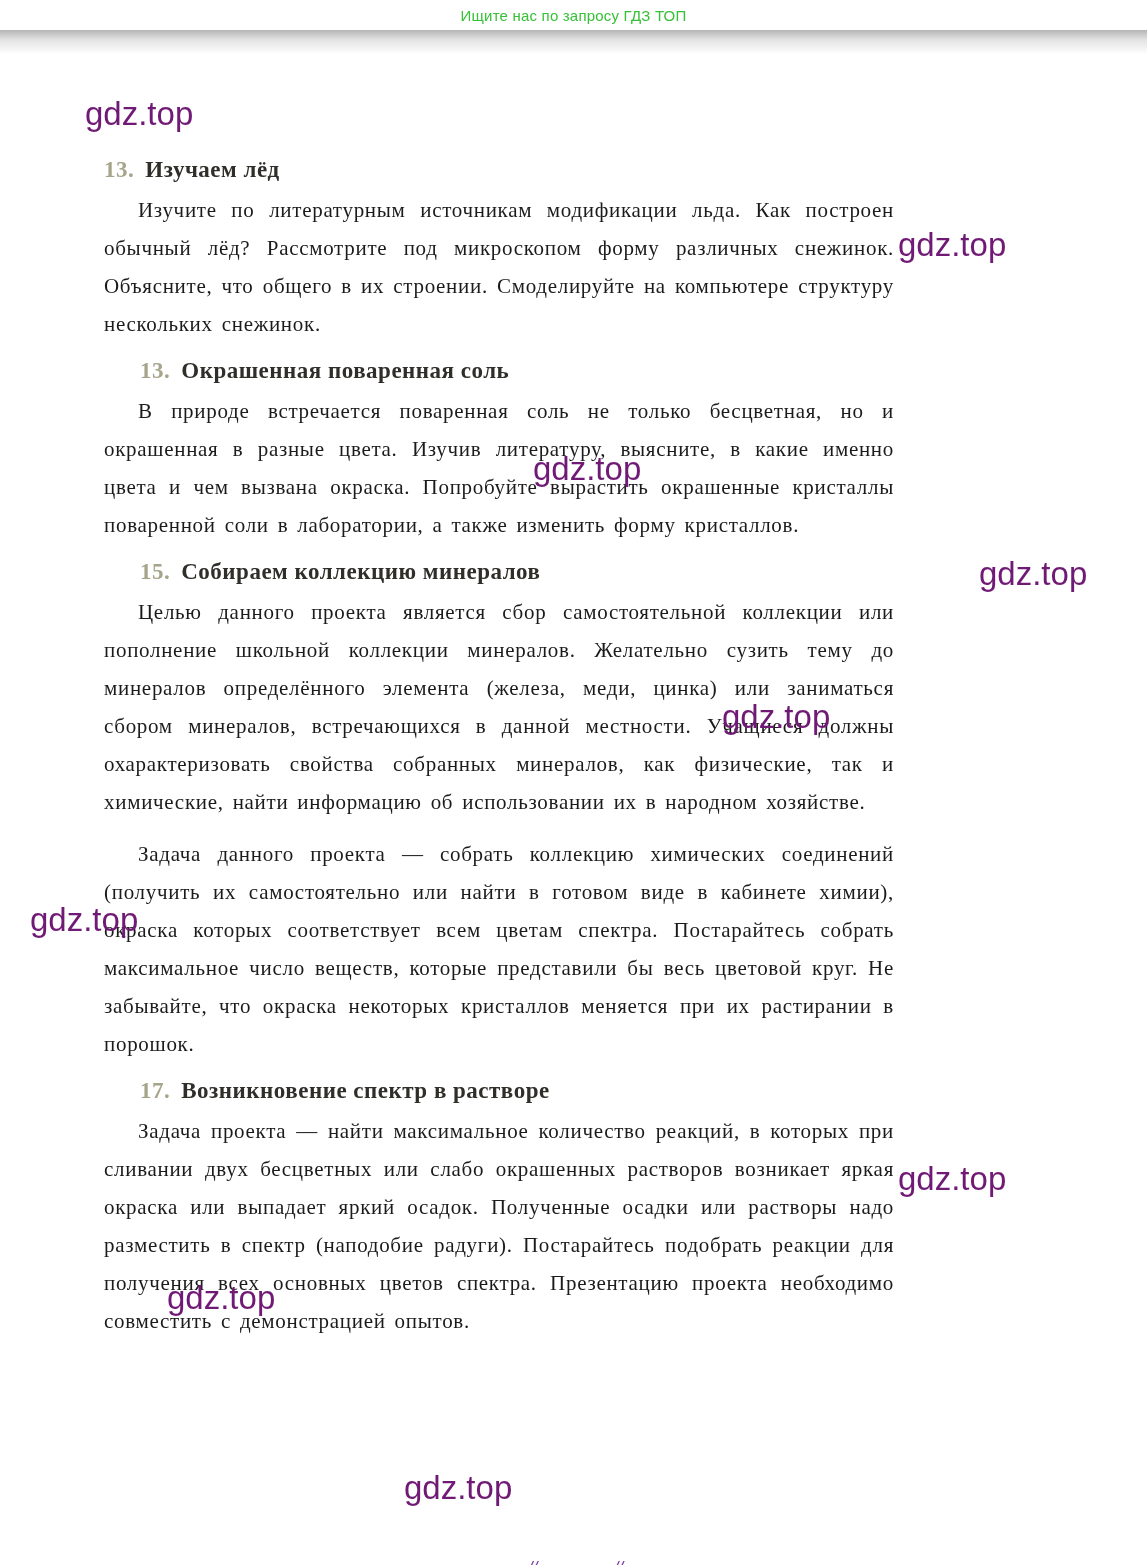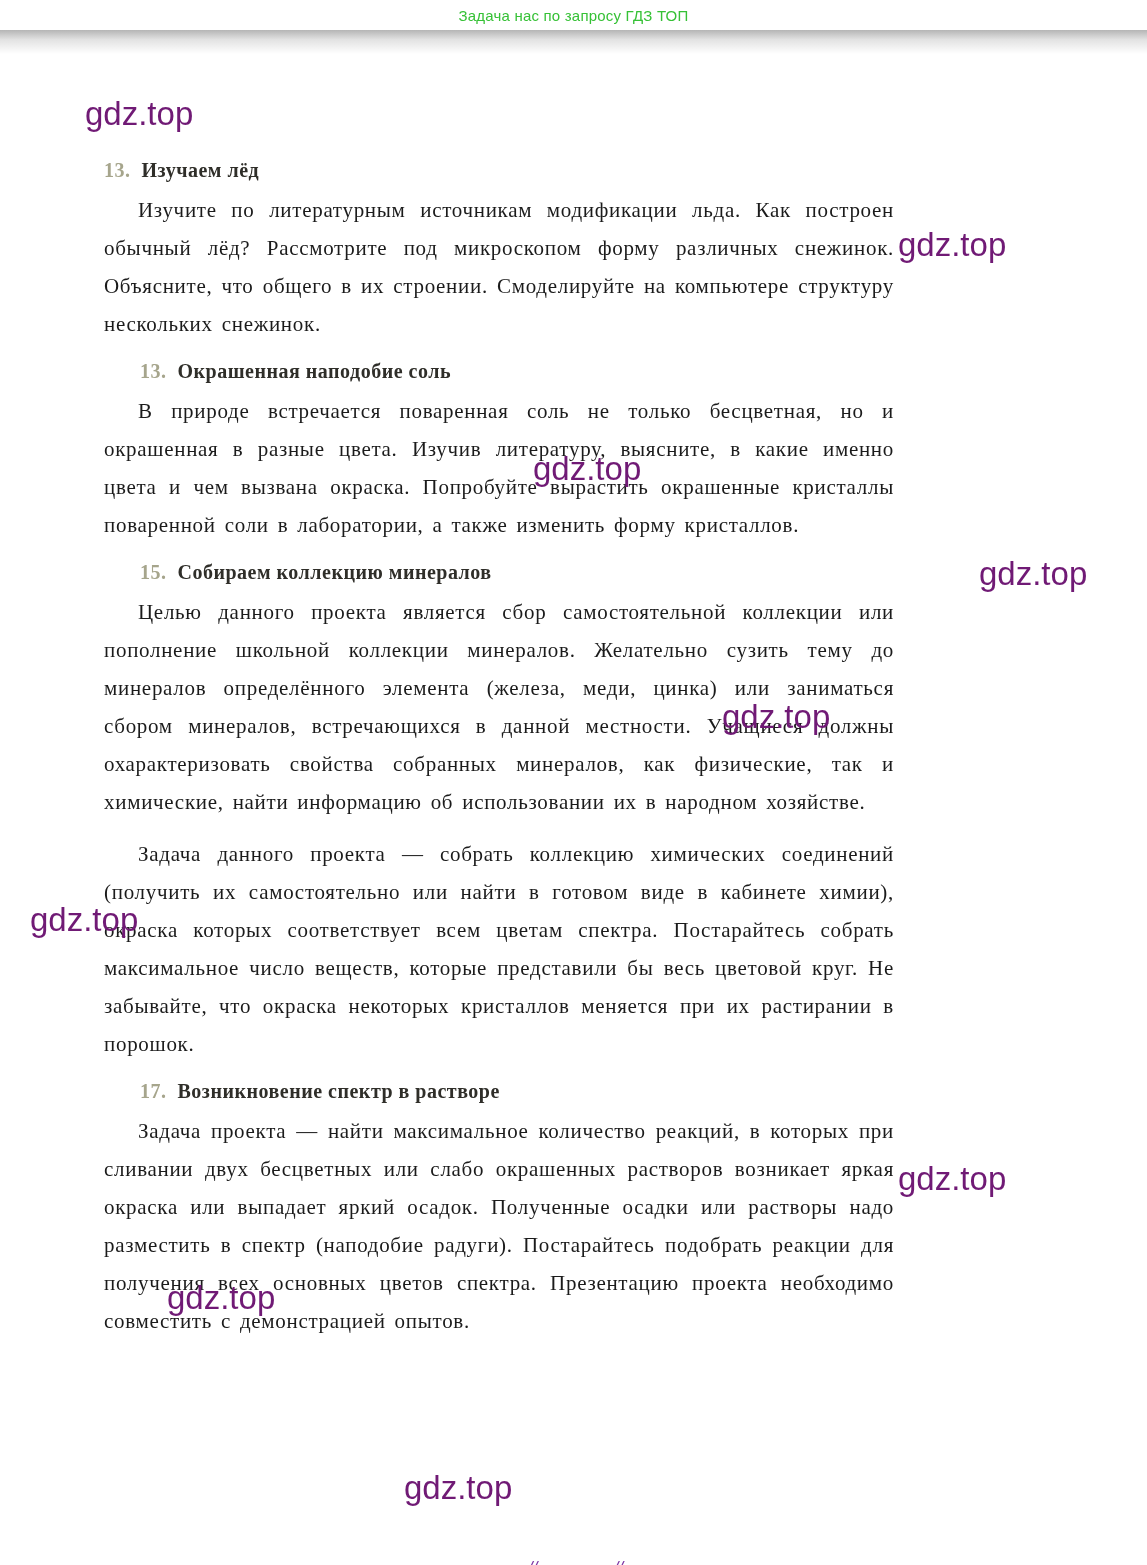--- a/index.html
+++ b/index.html
@@ -39,21 +39,21 @@
   
   .content {
     position: absolute;
     left: 104px;
     top: 156px;
     width: 790px;
   }
   .section { margin: 0 0 14px 0; }
   .section-heading {
     margin: 0 0 7px 0;
-    font-size: 20px;
+    font-size: 23px;
     font-weight: bold;
     color: #2f2e29;
     letter-spacing: 0.5px;
     line-height: 28px;
     font-family: Liberation Serif, serif;
   }
   .section.indent-title .section-heading { padding-left: 36px; }
   .section-num {
     color: #a6a58c;
     margin-right: 11px;
@@ -94,36 +94,36 @@
   }
   .footer .sep { font-style: italic; }
   .footer .flink { cursor: pointer; margin-top: 47px; }
 </style>
 </head>
 <body>
 
 <div class="screen">
 
   <header class="top-banner">
-    <span class="banner-text">Задача нас по запросу ГДЗ ТОП</span>
+    <span class="banner-text">Ищите нас по запросу ГДЗ ТОП</span>
   </header>
   <div class="banner-shadow"></div>
 
   <main class="content">
 
     <section class="section">
       <h3 class="section-heading">
         <span class="section-num">13.</span><span class="section-title">Изучаем лёд</span>
       </h3>
       <p class="section-body">Изучите по литературным источникам модификации льда. Как построен обычный лёд? Рассмотрите под микроскопом форму различных снежинок. Объясните, что общего в их строении. Смоделируйте на компьютере структуру нескольких снежинок.</p>
     </section>
 
     <section class="section indent-title">
       <h3 class="section-heading">
-        <span class="section-num">13.</span><span class="section-title">Окрашенная наподобие соль</span>
+        <span class="section-num">13.</span><span class="section-title">Окрашенная поваренная соль</span>
       </h3>
       <p class="section-body">В природе встречается поваренная соль не только бесцветная, но и окрашенная в разные цвета. Изучив литературу, выясните, в какие именно цвета и чем вызвана окраска. Попробуйте вырастить окрашенные кристаллы поваренной соли в лаборатории, а также изменить форму кристаллов.</p>
     </section>
 
     <section class="section indent-title">
       <h3 class="section-heading">
         <span class="section-num">15.</span><span class="section-title">Собираем коллекцию минералов</span>
       </h3>
       <p class="section-body">Целью данного проекта является сбор самостоятельной коллекции или пополнение школьной коллекции минералов. Желательно сузить тему до минералов определённого элемента (железа, меди, цинка) или заниматься сбором минералов, встречающихся в данной местности. Учащиеся должны охарактеризовать свойства собранных минералов, как физические, так и химические, найти информацию об использовании их в народном хозяйстве.</p>
     </section>

